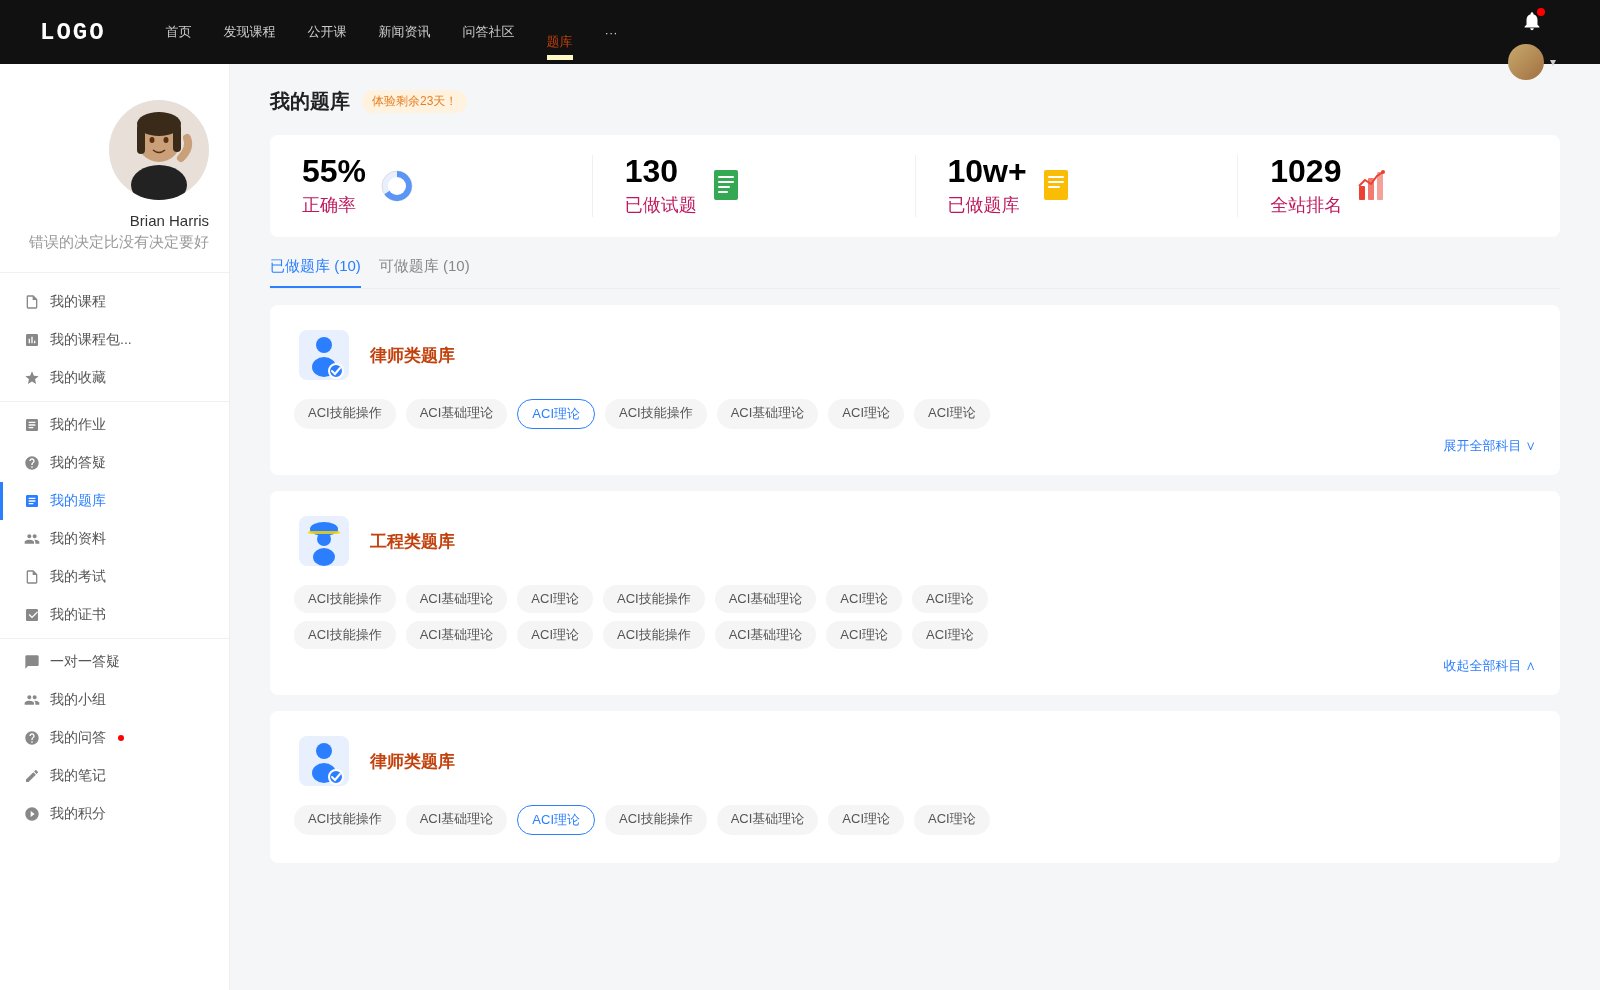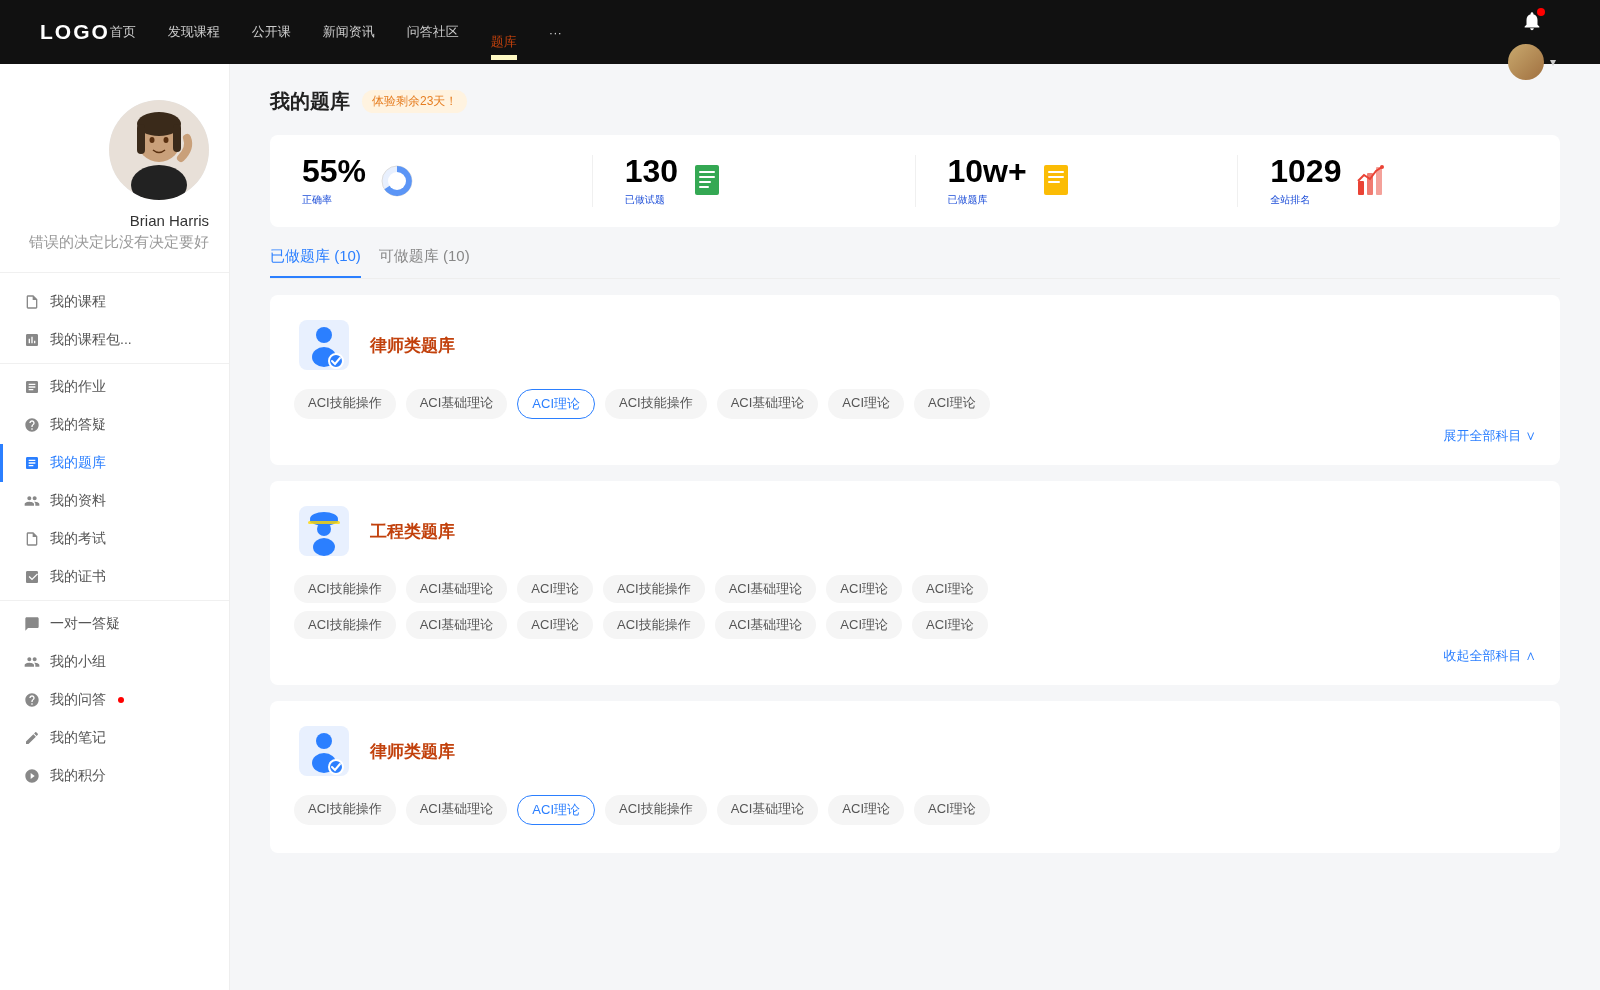--- a/index.html
+++ b/index.html
@@ -9,23 +9,25 @@
     .header {
       background: #111;
       height: 64px;
       display: flex;
       align-items: center;
       padding: 0 40px;
       position: relative;
     }
     .header-logo {
       color: white;
-      font-size: 21px;
+      font-size: 24px;
       font-weight: bold;
       letter-spacing: 2px;
+      margin-right: 60px;
+      font-family: Liberation Mono, monospace;
     }
     .header-nav {
       display: flex;
       align-items: center;
       gap: 32px;
       flex: 1;
     }
     .nav-item {
       color: #ccc;
       font-size: 13px;
@@ -207,22 +209,22 @@
     .stat-item:last-child { border-right: none; }
     .stat-text { display: flex; flex-direction: column; }
     .stat-value {
       font-size: 32px;
       font-weight: 700;
       color: #000000;
       line-height: 1;
       margin-bottom: 6px;
     }
     .stat-label {
-      font-size: 10px;
-      color: #1d4ed8;
+      font-size: 18px;
+      color: #be185d;
     }
     .stat-icon {
       width: 38px; height: 38px;
       display: flex; align-items: center; justify-content: center;
     }
 
     
     .tabs-row {
       display: flex;
       gap: 18px;
@@ -361,20 +363,28 @@
         <span>我的课程</span>
       </div>
       <div class="menu-item">
         <span class="menu-icon">
           <svg width="16" height="16" viewBox="0 0 24 24" fill="#888">
               <path d="M19 3H5c-1.1 0-2 .9-2 2v14c0 1.1.9 2 2 2h14c1.1 0 2-.9 2-2V5c0-1.1-.9-2-2-2zM9 17H7v-7h2v7zm4 0h-2V7h2v10zm4 0h-2v-4h2v4z"></path>
             </svg>
         </span>
         <span>我的课程包...</span>
       </div>
+      <div class="menu-item">
+        <span class="menu-icon">
+          <svg width="16" height="16" viewBox="0 0 24 24" fill="#888">
+              <path d="M12 17.27L18.18 21l-1.64-7.03L22 9.24l-7.19-.61L12 2 9.19 8.63 2 9.24l5.46 4.73L5.82 21z"></path>
+            </svg>
+        </span>
+        <span>我的收藏</span>
+      </div>
       <div class="sidebar-divider"></div>
       <div class="menu-item">
         <span class="menu-icon">
           <svg width="16" height="16" viewBox="0 0 24 24" fill="#888">
               <path d="M19 3H5c-1.1 0-2 .9-2 2v14c0 1.1.9 2 2 2h14c1.1 0 2-.9 2-2V5c0-1.1-.9-2-2-2zm-5 14H7v-2h7v2zm3-4H7v-2h10v2zm0-4H7V7h10v2z"></path>
             </svg>
         </span>
         <span>我的作业</span>
       </div>
       <div class="menu-item">

